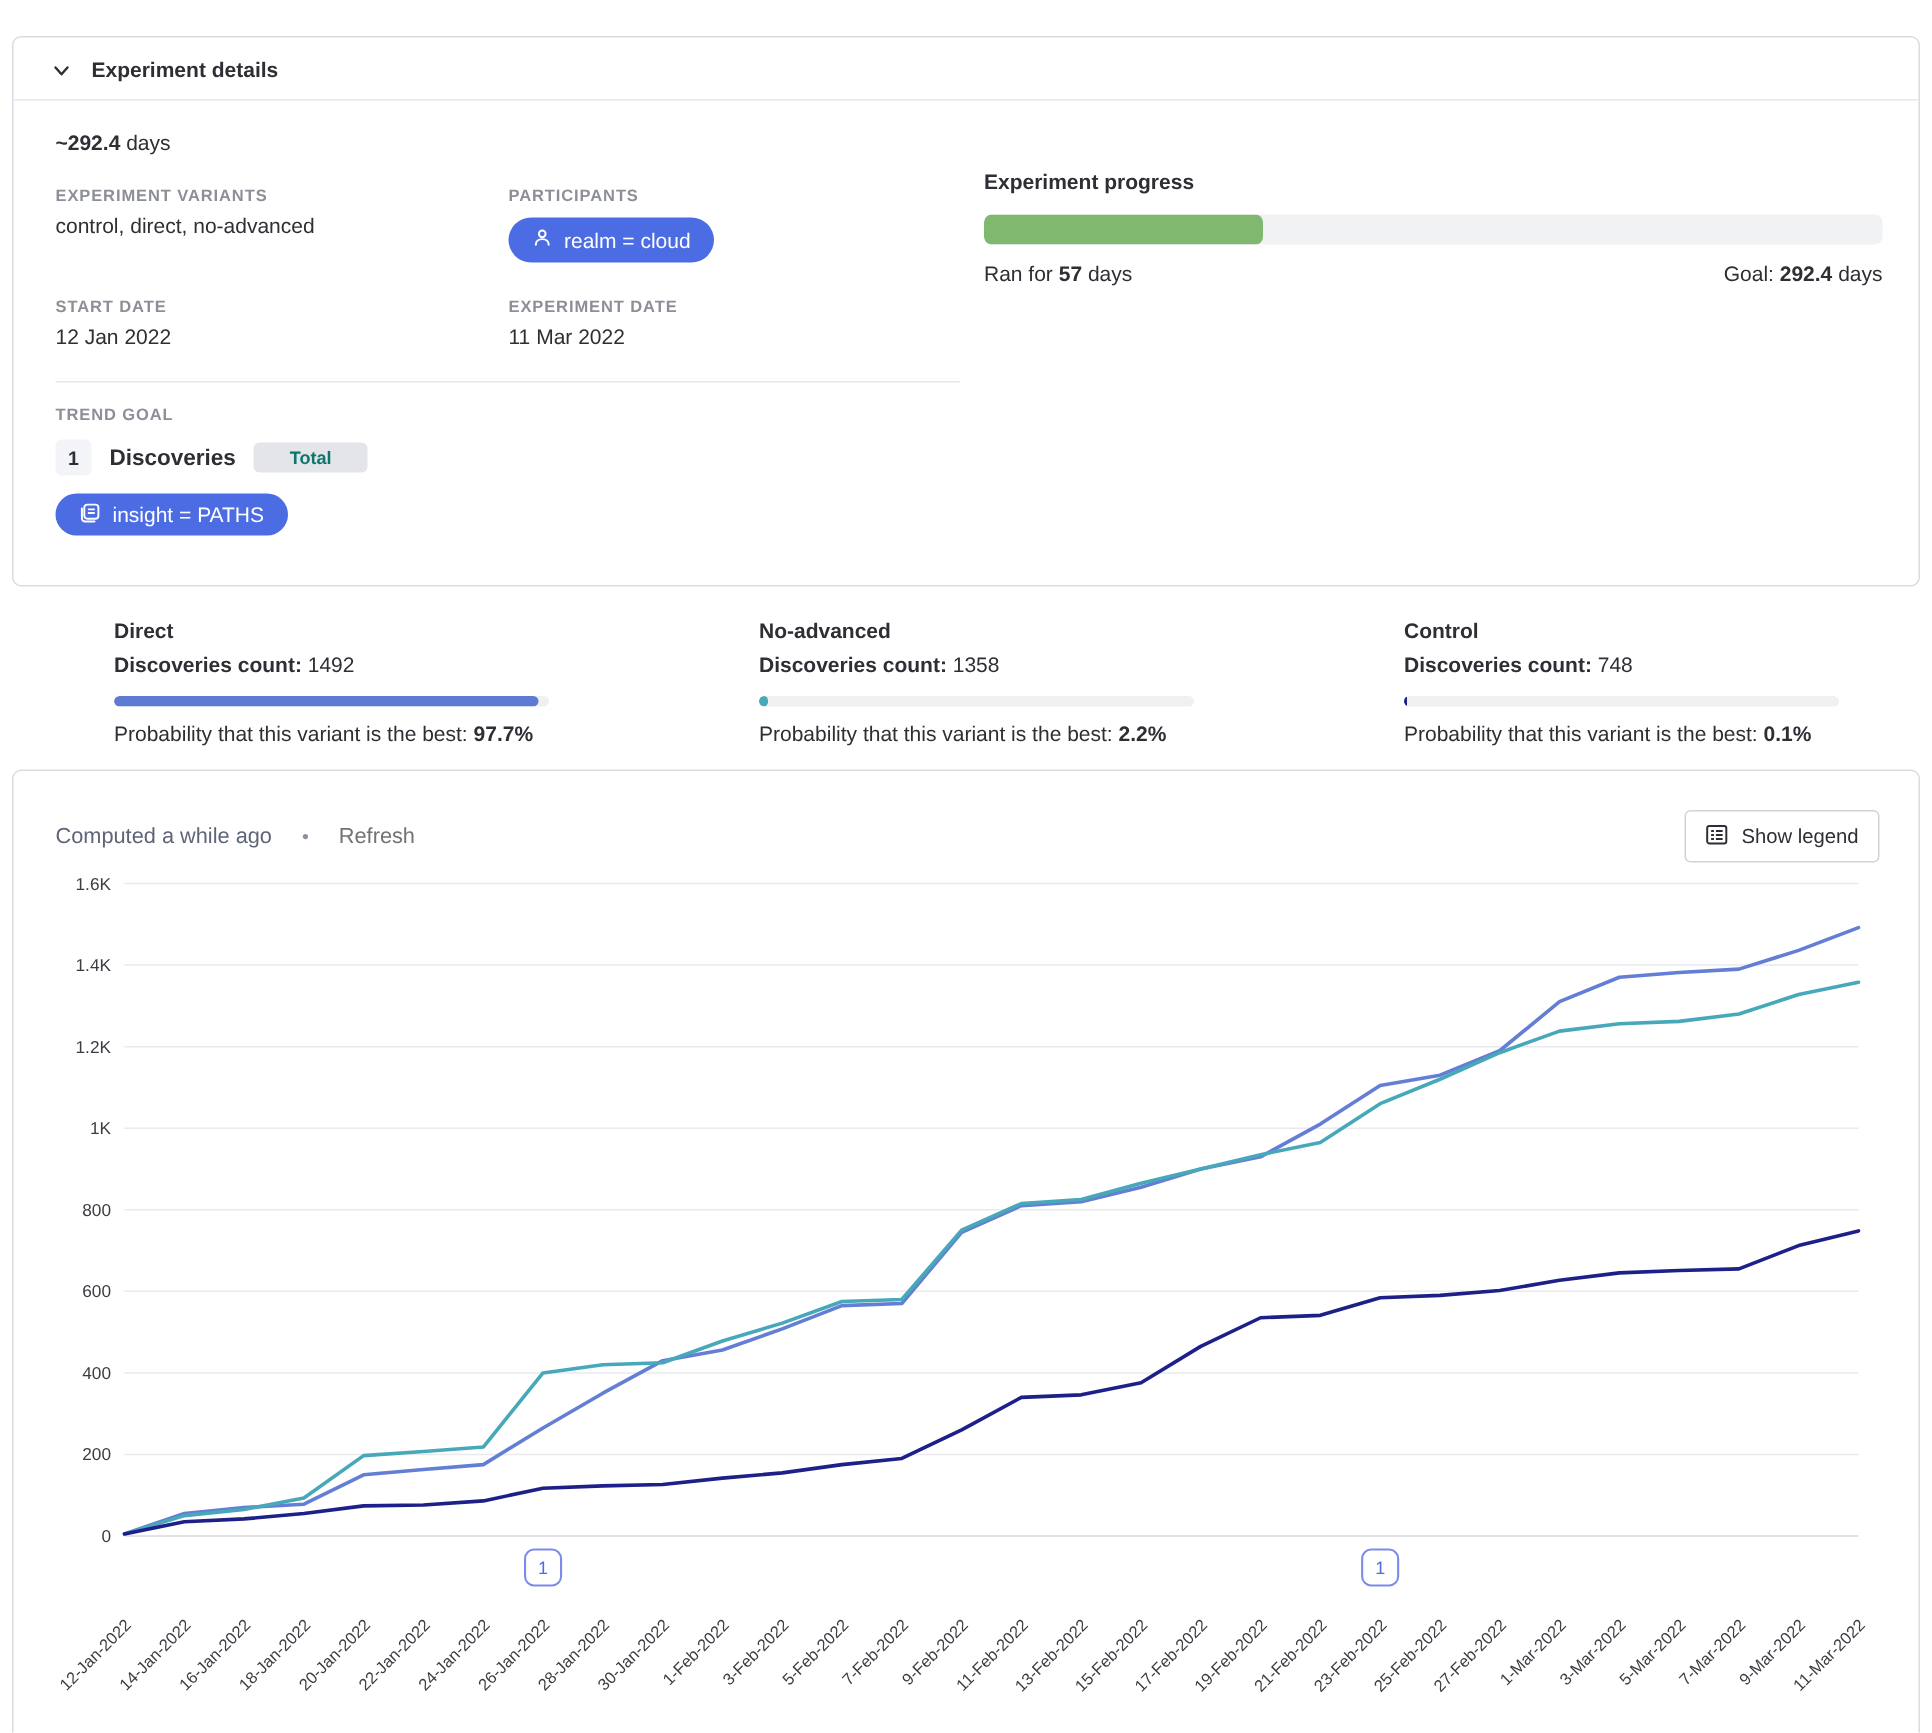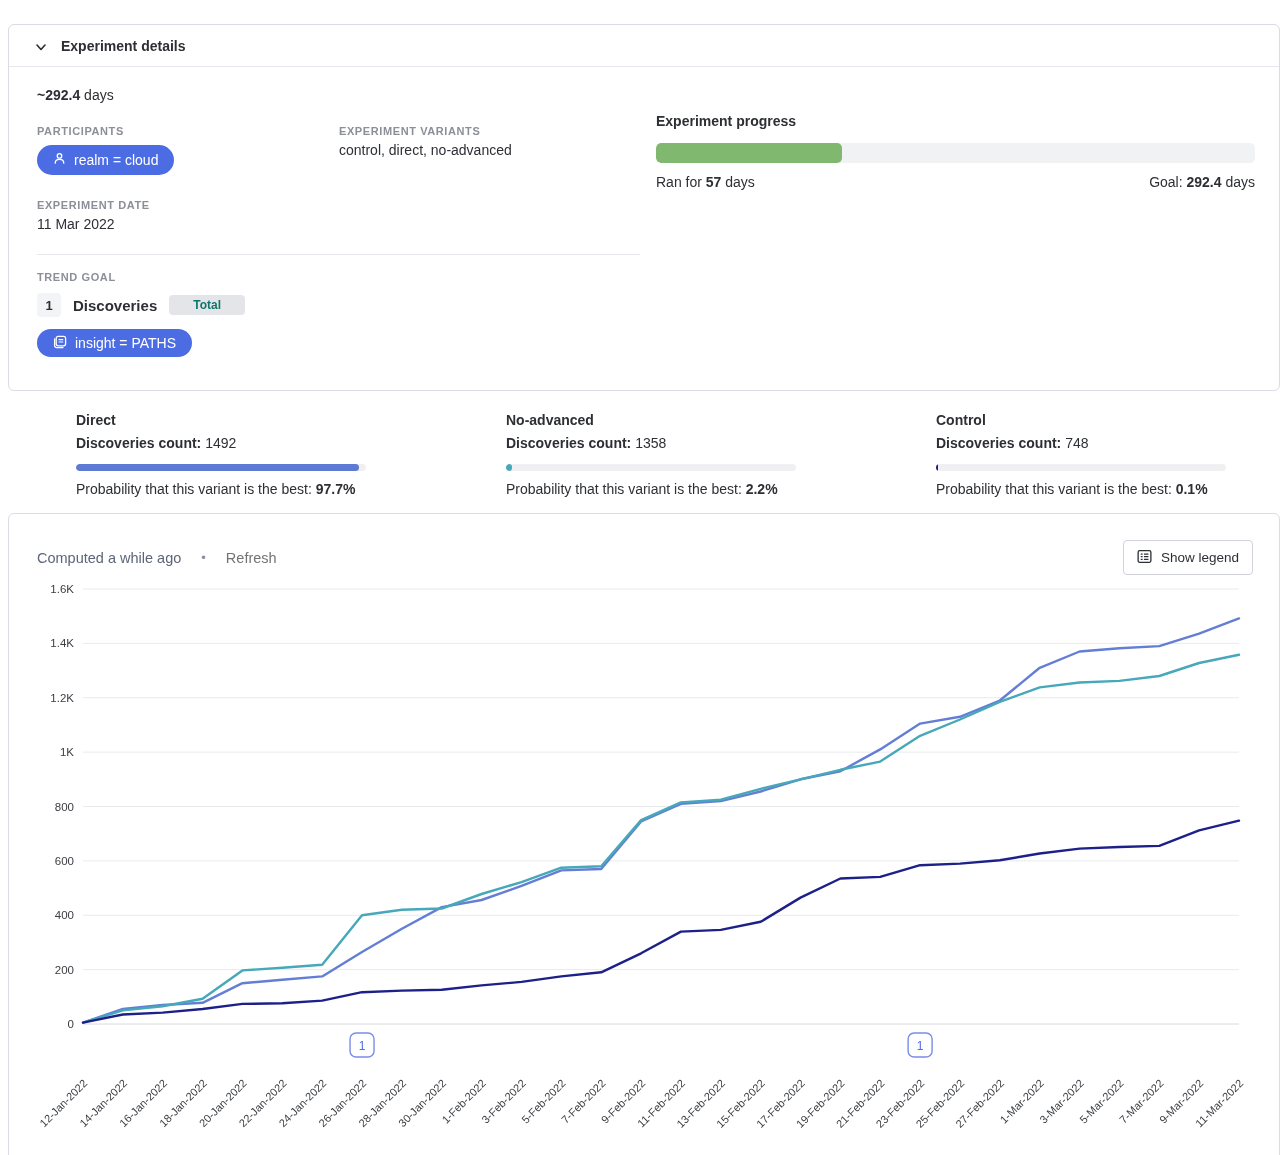--- a/index.html
+++ b/index.html
@@ -72,38 +72,42 @@
       </span>
       <span class="card-title">Experiment details</span>
     </div>
 
     <div class="details-body">
       <div class="details-left">
         <div class="value-line"><span class="b">~292.4</span><span> days</span></div>
 
         <div class="two-col">
           <div>
+            <div class="mini-label">EXPERIMENT VARIANTS</div>
+            <div class="value-line sec" style="margin-top:4px;">control, direct, no-advanced</div>
+          </div>
+          <div>
             <div class="mini-label">PARTICIPANTS</div>
             <button class="pill" style="margin-top:3px;">
               <span>
                 <svg width="13" height="13" viewBox="0 0 14 14">
                     <circle cx="7" cy="4.2" r="2.4" fill="none" stroke="#fff" stroke-width="1.4"></circle>
                     <path d="M2.4,12 C2.4,9.4 4.4,8 7,8 C9.6,8 11.6,9.4 11.6,12" fill="none" stroke="#fff" stroke-width="1.4" stroke-linecap="round"></path>
                   </svg>
               </span>
               <span>realm = cloud</span>
             </button>
           </div>
-          <div>
-            <div class="mini-label">EXPERIMENT VARIANTS</div>
-            <div class="value-line sec" style="margin-top:4px;">control, direct, no-advanced</div>
-          </div>
         </div>
 
         <div class="two-col" style="margin-top:24px;">
+          <div>
+            <div class="mini-label">START DATE</div>
+            <div class="value-line">12 Jan 2022</div>
+          </div>
           <div>
             <div class="mini-label">EXPERIMENT DATE</div>
             <div class="value-line">11 Mar 2022</div>
           </div>
         </div>
 
         <div class="divider"></div>
 
         <div class="mini-label" style="margin-top:16px;">TREND GOAL</div>
         <div class="goal-row">

